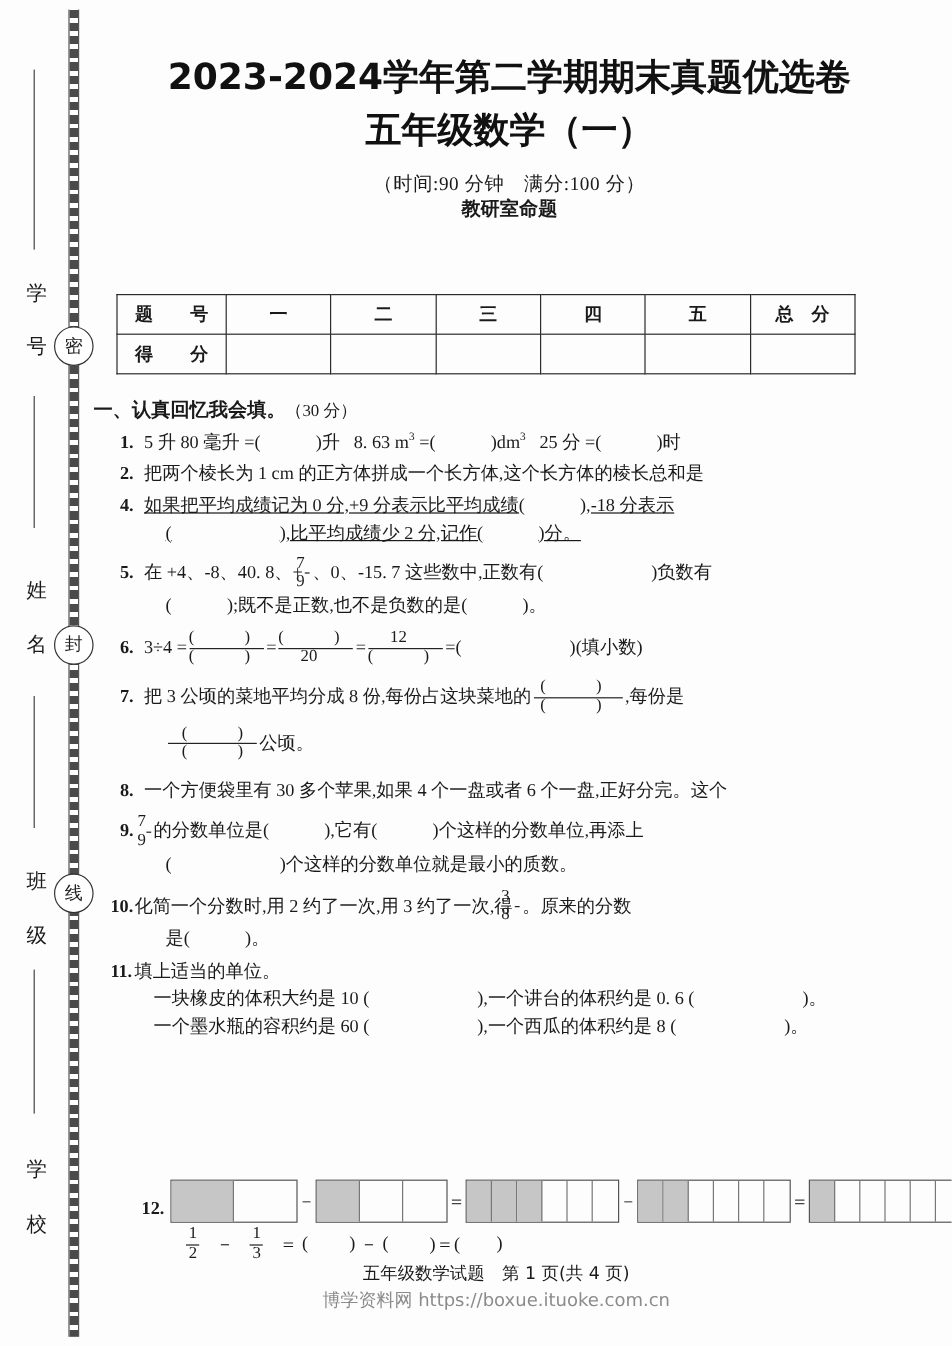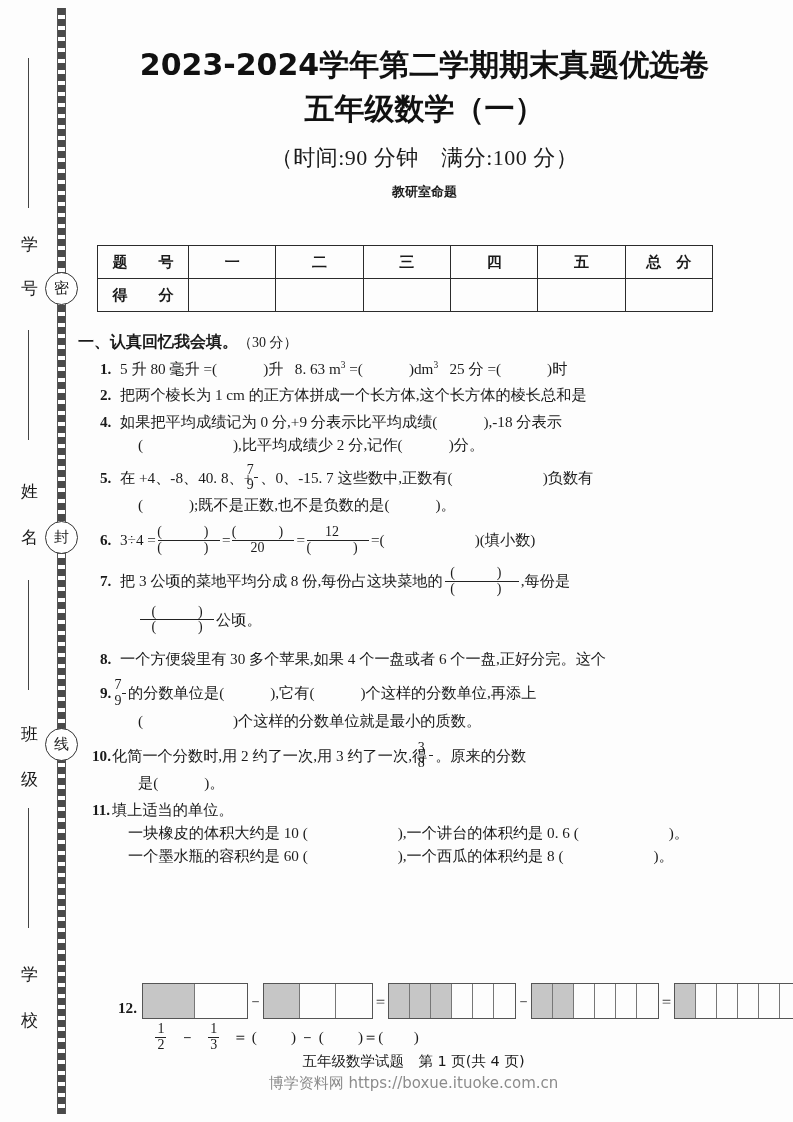--- a/index.html
+++ b/index.html
@@ -40,22 +40,22 @@
   .title-main{
     font-size:30px;font-weight:bold;letter-spacing:0px;line-height:1.24;
     font-family:"DejaVu Sans","Liberation Sans",sans-serif;
     color:#111;
   }
   .title-sub{
     font-size:30px;font-weight:bold;line-height:1.3;margin-top:6px;
     font-family:"DejaVu Sans","Liberation Sans",sans-serif;
     color:#111;
   }
-  .title-meta{font-size:22px;margin-top:15px;letter-spacing:.5px;}
-  .title-org{font-size:13px;font-weight:bold;margin-top:10px;
+  .title-meta{font-size:16px;margin-top:15px;letter-spacing:.5px;}
+  .title-org{font-size:16px;font-weight:bold;
     font-family:Liberation Serif, serif;}
 
   
   .score-wrap{position:absolute;left:97px;top:245px;width:616px;border-radius:13px;}
   table.score{border-collapse:collapse;width:100%;table-layout:fixed;}
   table.score td{
     border:1px solid #2b2b2b;height:30px;text-align:center;
     font-size:15px;font-weight:bold;
     font-family:"DejaVu Sans","Liberation Sans",sans-serif;
   }
@@ -163,21 +163,21 @@
 
     <div class="q" style="padding-left:34px;text-indent:-12px;">
       <span class="qn">1.</span><span>5 升 80 毫升 =(</span><span class="bk"></span><span>)升</span>&nbsp;&nbsp;&nbsp;<span>8. 63 m</span><sup>3</sup><span> =(</span><span class="bk"></span><span>)dm</span><sup>3</sup>&nbsp;&nbsp;&nbsp;<span>25 分 =(</span><span class="bk"></span><span>)时</span>
     </div>
 
     <div class="q" style="padding-left:34px;text-indent:-12px;">
       <span class="qn">2.</span><span>把两个棱长为 1 cm 的正方体拼成一个长方体,这个长方体的棱长总和是</span>
     </div>
 
 
-    <div class="q" style="padding-left:34px;text-indent:-12px;">
+    <div class="q" style="padding-left:34px;text-indent:-12px;text-decoration:underline;">
       <span class="qn">4.</span><span>如果把平均成绩记为 0 分,+9 分表示比平均成绩(</span><span class="bk"></span><span>),-18 分表示</span>
       <span class="ind"><span>(</span><span class="bk-lg"></span><span>),比平均成绩少 2 分,记作(</span><span class="bk"></span><span>)分。</span></span>
     </div>
 
     <div class="q" style="padding-left:34px;text-indent:-12px;margin-top:7px;">
       <span class="qn">5.</span><span>在 +4、-8、40. 8、+</span><span class="frac"><span class="num">7</span><span class="den">9</span></span><span>、0、-15. 7 这些数中,正数有(</span><span class="bk-lg"></span><span>)负数有</span>
       <span class="ind"><span>(</span><span class="bk"></span><span>);既不是正数,也不是负数的是(</span><span class="bk"></span><span>)。</span></span>
     </div>
 
     <div class="q" style="padding-left:34px;text-indent:-12px;margin-top:9px;">

